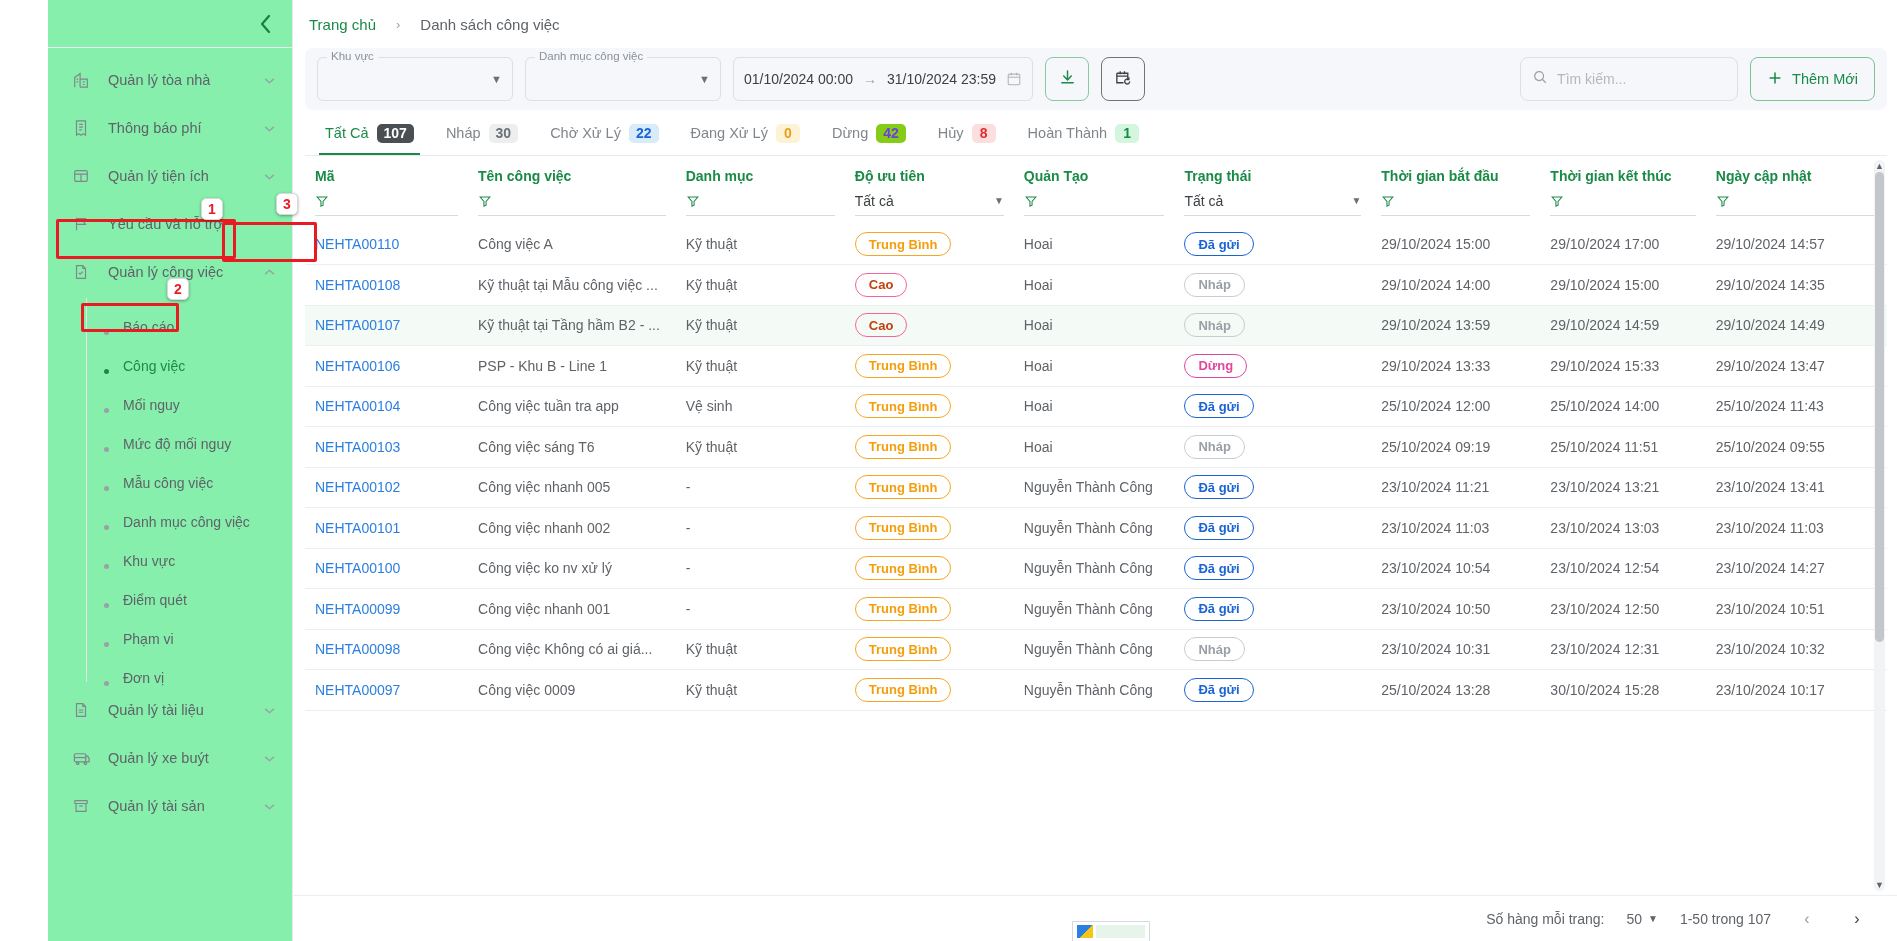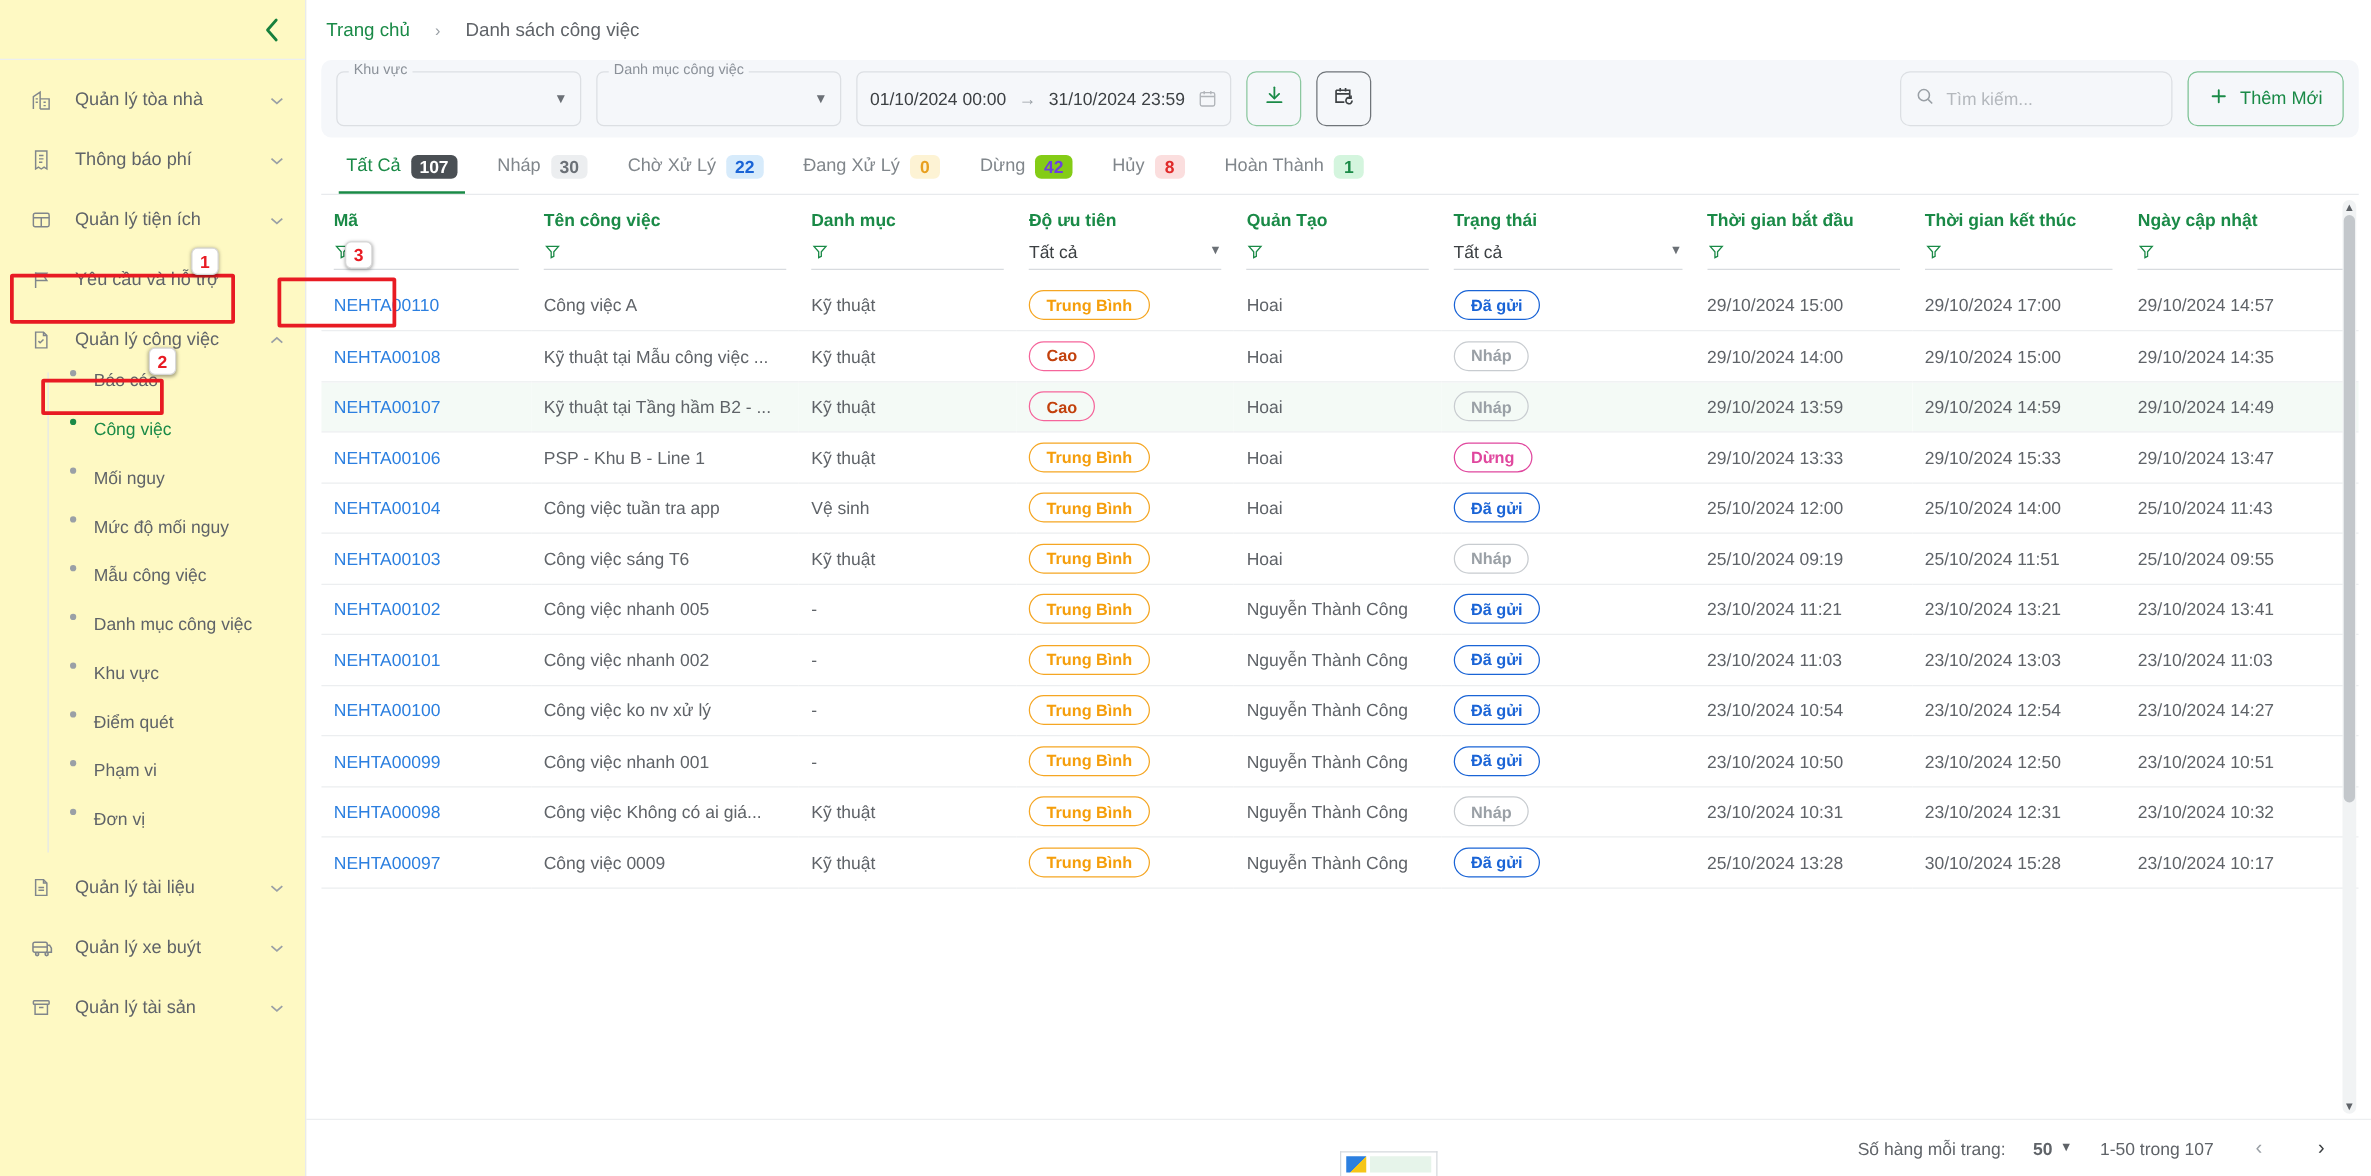--- a/index.html
+++ b/index.html
@@ -9,25 +9,26 @@
     font-family: "Liberation Sans", "DejaVu Sans", sans-serif;
     background: #ffffff;
     overflow: hidden;
     color: #3c4043;
   }
   .app { display: flex; width: 1897px; height: 941px; position: relative; }
 
   
   .sidebar {
     width: 245px; height: 941px;
-    background: #fef9c3;
+    background: #86efac;
     border-right: 1px solid #e8eaed;
     display: flex; flex-direction: column;
     position: relative;
     flex: 0 0 245px;
+    margin-left: 48px;
   }
   .sidebar-top {
     height: 48px;
     display: flex; align-items: center; justify-content: flex-end;
     padding-right: 14px;
     border-bottom: 1px solid #eceff1;
   }
   .collapse-btn {
     width: 26px; height: 26px; display: flex; align-items: center; justify-content: center;
     color: #17803d; cursor: pointer;
@@ -45,21 +46,21 @@
     color: #80868b; flex: 0 0 22px;
   }
   .nav-item .nav-label { flex: 1; white-space: nowrap; }
   .nav-item .nav-caret { color: #9aa0a6; display: flex; align-items: center; }
   .sub-wrap { position: relative; padding-left: 38px; }
   .sub-wrap:before {
     content: ""; position: absolute; left: 38px; top: 2px; bottom: 4px;
     width: 1px; background: #e4e7ea;
   }
   .sub-item {
-    display: flex; align-items: flex-start;
+    display: flex; align-items: flex-end;
     height: 39px; padding-left: 18px; font-size: 14px; color: #5f6368;
     cursor: pointer; position: relative;
   }
   .sub-item .dot {
     width: 5px; height: 5px; border-radius: 50%; background: #9aa0a6;
     margin-right: 14px; flex: 0 0 5px;
   }
   .sub-item.active { color: #1a8a47; font-weight: 500; }
   .sub-item.active .dot { background: #1a8a47; }
 
@@ -202,21 +203,21 @@
     position: absolute; left: 0; width: 11px; height: 12px; color: #5f6368;
     display: flex; align-items: center; justify-content: center; font-size: 9px;
   }
 
   
   .footer {
     height: 46px; display: flex; align-items: center; justify-content: flex-end;
     gap: 22px; padding-right: 26px; font-size: 14px; color: #5f6368;
     border-top: 1px solid #eceef0; background: #fff;
   }
-  .rows-sel { display: flex; align-items: center; gap: 6px; cursor: pointer; font-weight: bold; }
+  .rows-sel { display: flex; align-items: center; gap: 6px; cursor: pointer; }
   .pg-btn { width: 28px; height: 28px; display: flex; align-items: center; justify-content: center;
             color: #9aa0a6; cursor: pointer; font-size: 16px; }
   .pg-btn.dark { color: #3c4043; }
 
   .taskbar-peek {
     position: absolute; left: 1072px; bottom: 0; width: 78px; height: 20px;
     background: #ffffff; border: 1px solid #d5d9dd; border-bottom: none;
     display: flex; align-items: center; gap: 3px; padding: 2px 4px;
     overflow: hidden;
   }

